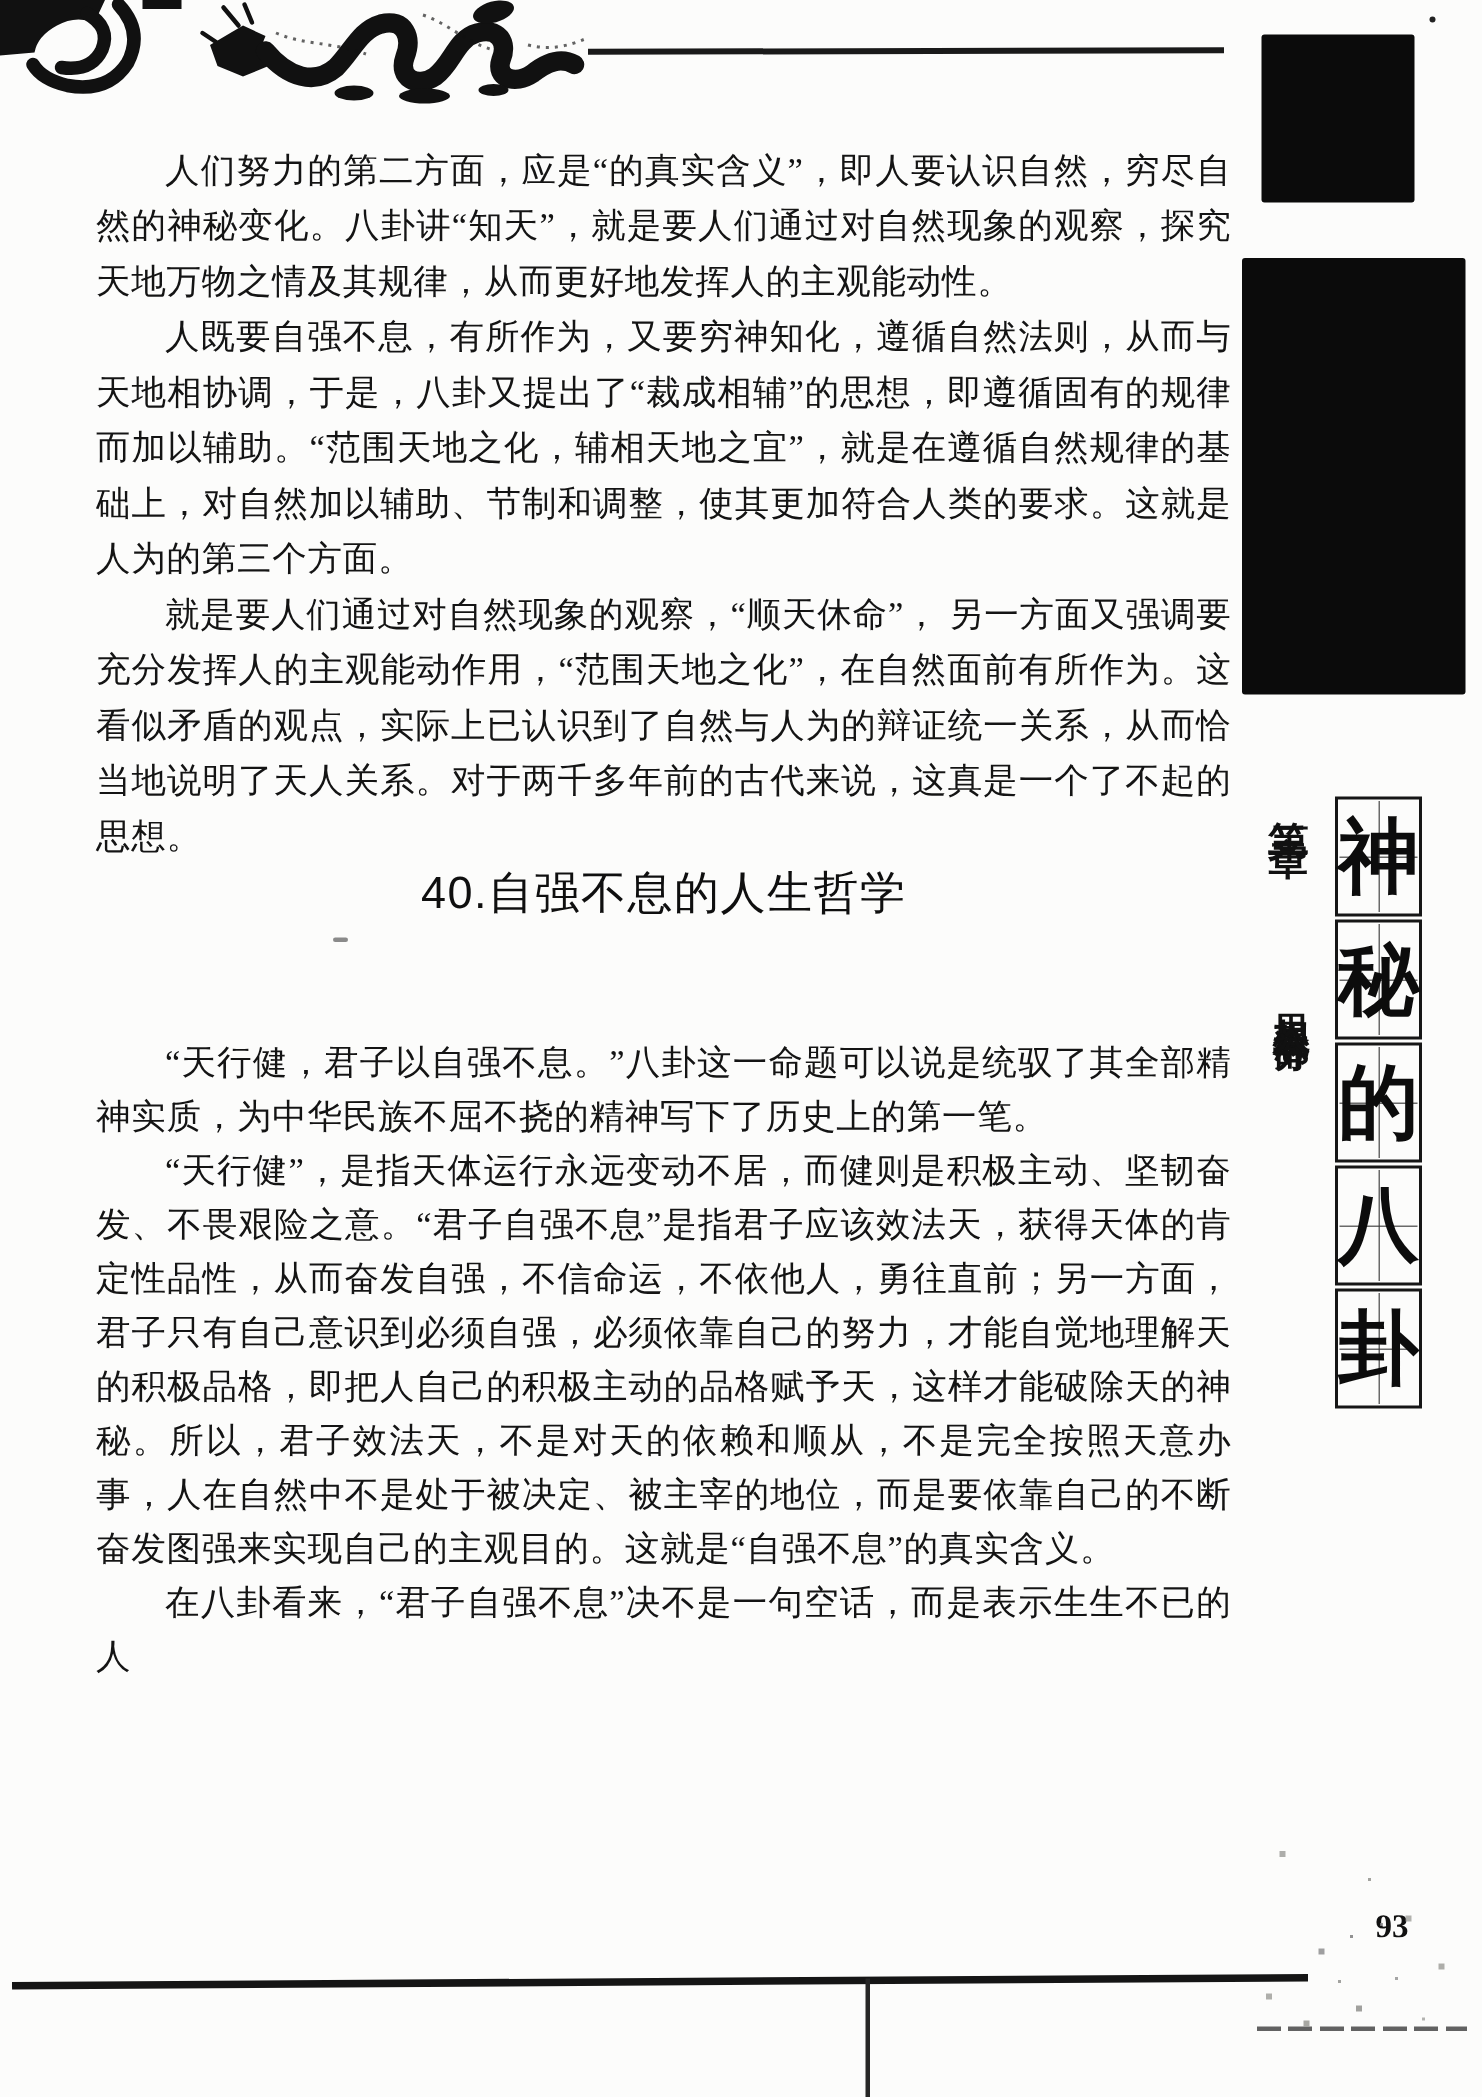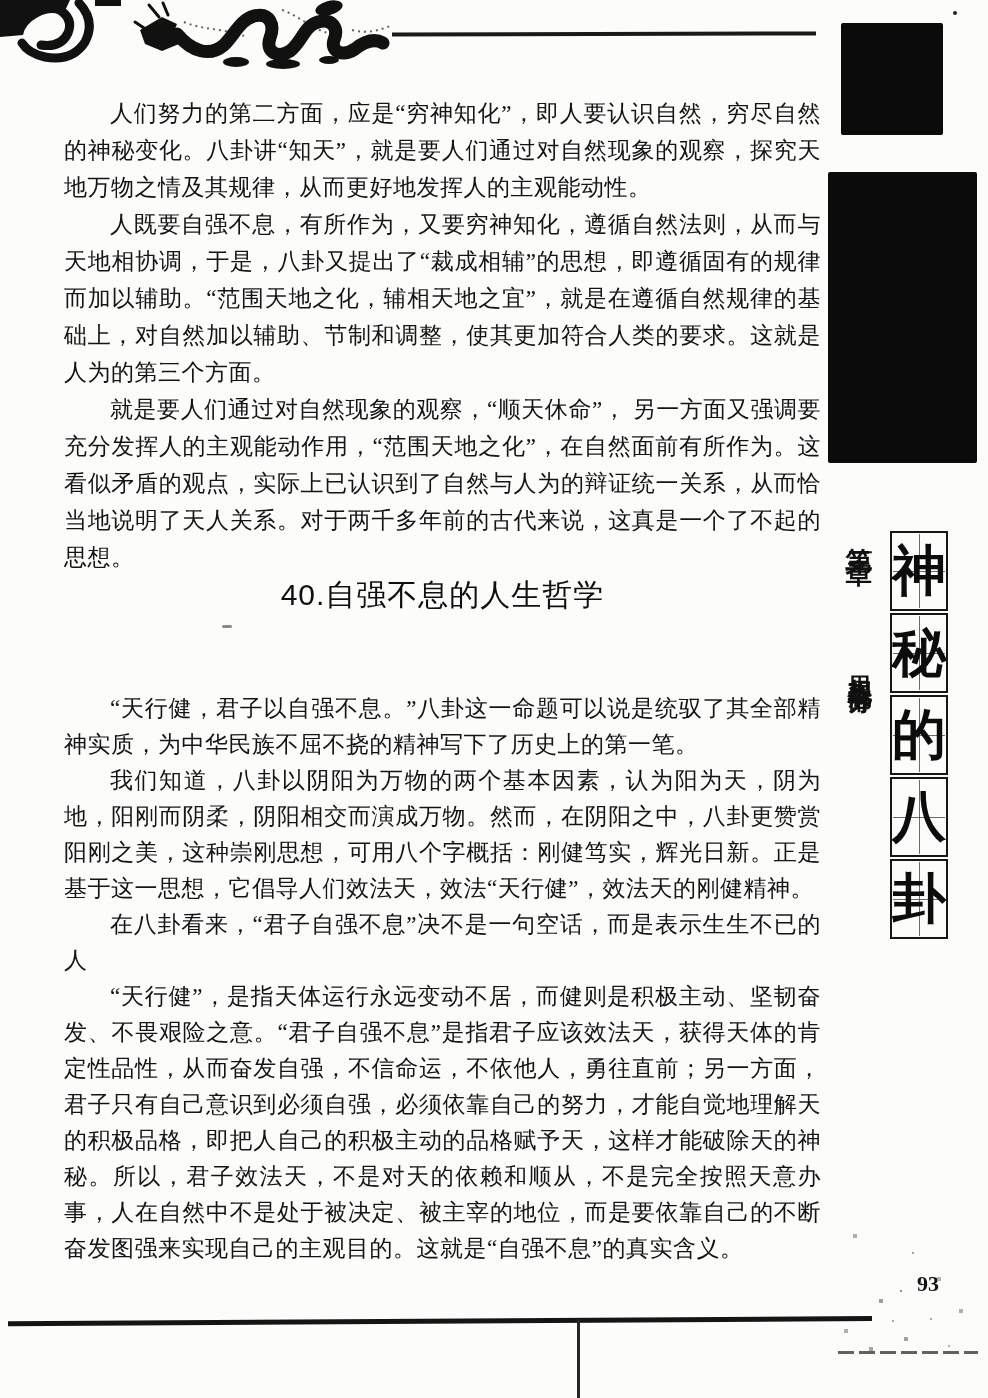--- a/index.html
+++ b/index.html
@@ -154,33 +154,32 @@
     </div>
     <div class="calli-box">
       <span class="calli-char">八</span>
     </div>
     <div class="calli-box">
       <span class="calli-char">卦</span>
     </div>
   </div>
 
   <div class="text-col body-1">
-    <p>人们努力的第二方面，应是“穷神知化”，即人要认识自然，穷尽自然的神秘变化。八卦讲“知天”，就是要人们通过对自然现象的观察，探究天地万物之情及其规律，从而更好地发挥人的主观能动性。</p>
+    <p>人们努力的第二方面，应是“的真实含义”，即人要认识自然，穷尽自然的神秘变化。八卦讲“知天”，就是要人们通过对自然现象的观察，探究天地万物之情及其规律，从而更好地发挥人的主观能动性。</p>
     <p>人既要自强不息，有所作为，又要穷神知化，遵循自然法则，从而与天地相协调，于是，八卦又提出了“裁成相辅”的思想，即遵循固有的规律而加以辅助。“范围天地之化，辅相天地之宜”，就是在遵循自然规律的基础上，对自然加以辅助、节制和调整，使其更加符合人类的要求。这就是人为的第三个方面。</p>
     <p>就是要人们通过对自然现象的观察，“顺天休命”， 另一方面又强调要充分发挥人的主观能动作用，“范围天地之化”，在自然面前有所作为。这看似矛盾的观点，实际上已认识到了自然与人为的辩证统一关系，从而恰当地说明了天人关系。对于两千多年前的古代来说，这真是一个了不起的思想。</p>
   </div>
 
   <h2 class="section-heading">40.自强不息的人生哲学</h2>
   <div class="speck speck-heading"></div>
 
   <div class="text-col body-2">
     <p>“天行健，君子以自强不息。”八卦这一命题可以说是统驭了其全部精神实质，为中华民族不屈不挠的精神写下了历史上的第一笔。</p>
-    <p>我们知道，八卦以阴阳为万物的两个基本因素，认为阳为天，阴为地，阳刚而阴柔，阴阳相交而演成万物。然而，在阴阳之中，八卦更赞赏阳刚之美，这种崇刚思想，可用八个字概括：刚健笃实，辉光日新。正是基于这一思想，它倡导人们效法天，效法“天行健”，效法天的刚健精神。</p>
+    <p>“天行健”，是指天体运行永远变动不居，而健则是积极主动、坚韧奋发、不畏艰险之意。“君子自强不息”是指君子应该效法天，获得天体的肯定性品性，从而奋发自强，不信命运，不依他人，勇往直前；另一方面，君子只有自己意识到必须自强，必须依靠自己的努力，才能自觉地理解天的积极品格，即把人自己的积极主动的品格赋予天，这样才能破除天的神秘。所以，君子效法天，不是对天的依赖和顺从，不是完全按照天意办事，人在自然中不是处于被决定、被主宰的地位，而是要依靠自己的不断奋发图强来实现自己的主观目的。这就是“自强不息”的真实含义。</p>
     <p>在八卦看来，“君子自强不息”决不是一句空话，而是表示生生不已的人</p>
-    <p>“天行健”，是指天体运行永远变动不居，而健则是积极主动、坚韧奋发、不畏艰险之意。“君子自强不息”是指君子应该效法天，获得天体的肯定性品性，从而奋发自强，不信命运，不依他人，勇往直前；另一方面，君子只有自己意识到必须自强，必须依靠自己的努力，才能自觉地理解天的积极品格，即把人自己的积极主动的品格赋予天，这样才能破除天的神秘。所以，君子效法天，不是对天的依赖和顺从，不是完全按照天意办事，人在自然中不是处于被决定、被主宰的地位，而是要依靠自己的不断奋发图强来实现自己的主观目的。这就是“自强不息”的真实含义。</p>
   </div>
 
   <div class="folio">93</div>
   <div class="bottom-rule"></div>
   <div class="gutter-line"></div>
   <div class="artifact-line"></div>
   <div class="noise"></div>
 
 </div>
 

